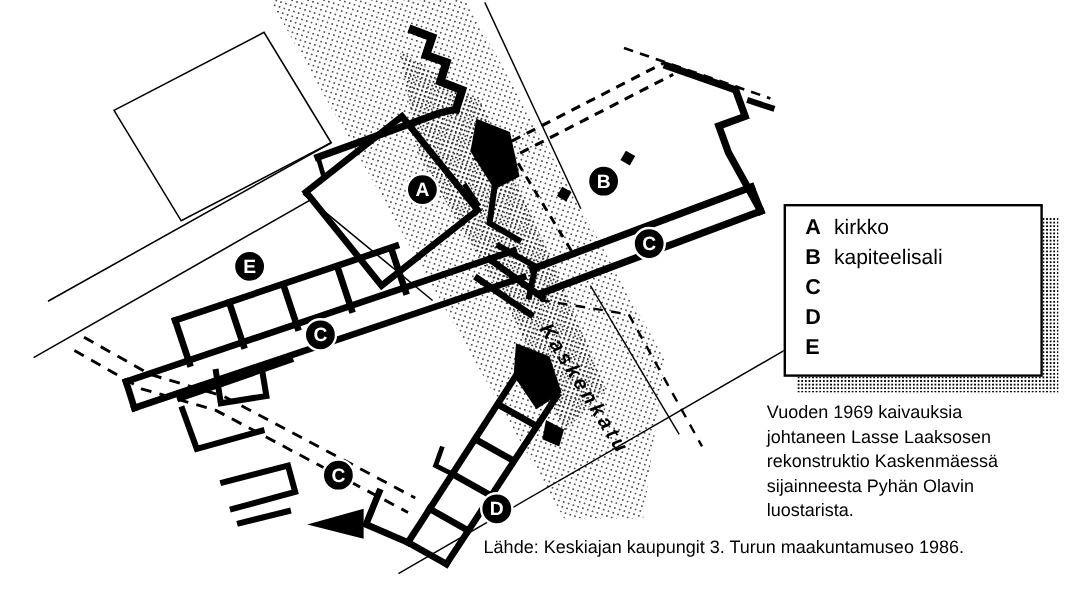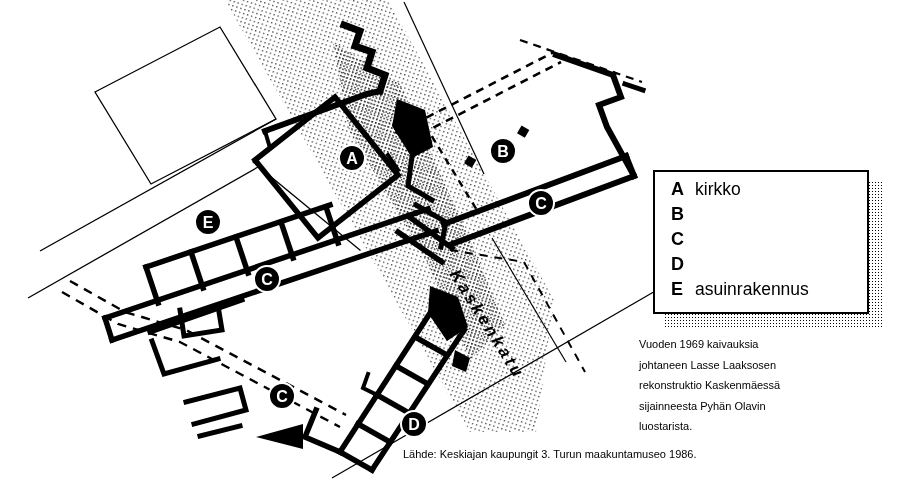--- a/index.html
+++ b/index.html
@@ -16,24 +16,24 @@
   }
   #legend-box{
     position:absolute;left:653px;top:170px;width:216px;height:144px;
     background:#fff;border:2px solid #000;box-sizing:border-box;
     padding:7px 0 0 16px;
   }
   .legend-row{display:flex;align-items:baseline;height:25px;font-size:17.5px;}
   .legend-letter{font-weight:bold;width:24px;font-size:18px;}
   #caption{
     position:absolute;left:639px;top:334px;width:258px;
-    font-size:11px;line-height:20.5px;white-space:pre-line;
+    font-size:15px;line-height:20.5px;white-space:pre-line;
   }
   #source-note{
-    position:absolute;left:403px;top:448px;width:470px;font-size:11px;
+    position:absolute;left:403px;top:448px;width:470px;font-size:15px;
   }
   #street-label{
     position:absolute;left:462px;top:266px;
     font-size:17px;font-style:italic;font-weight:bold;letter-spacing:3px;
     transform:rotate(58deg);transform-origin:0 0;white-space:nowrap;
   }
   .marker-text{font-weight:bold;font-size:16px;fill:#fff;
     font-family:"Liberation Sans","DejaVu Sans",sans-serif;}
 </style>
 </head>
@@ -185,30 +185,30 @@
   <div id="street-label">Kaskenkatu</div>
 
   <div id="legend-shadow"></div>
   <div id="legend-box">
       <div class="legend-row">
         <span class="legend-letter">A</span>
         <span>kirkko</span>
       </div>
       <div class="legend-row">
         <span class="legend-letter">B</span>
+        <span>kapiteelisali</span>
       </div>
       <div class="legend-row">
         <span class="legend-letter">C</span>
       </div>
       <div class="legend-row">
         <span class="legend-letter">D</span>
       </div>
       <div class="legend-row">
         <span class="legend-letter">E</span>
-        <span>asuinrakennus</span>
       </div>
     </div>
 
   <div id="caption">Vuoden 1969 kaivauksia
 johtaneen Lasse Laaksosen
 rekonstruktio Kaskenmäessä
 sijainneesta Pyhän Olavin
 luostarista.</div>
   <div id="source-note">Lähde: Keskiajan kaupungit 3. Turun maakuntamuseo 1986.</div>
 </div>

